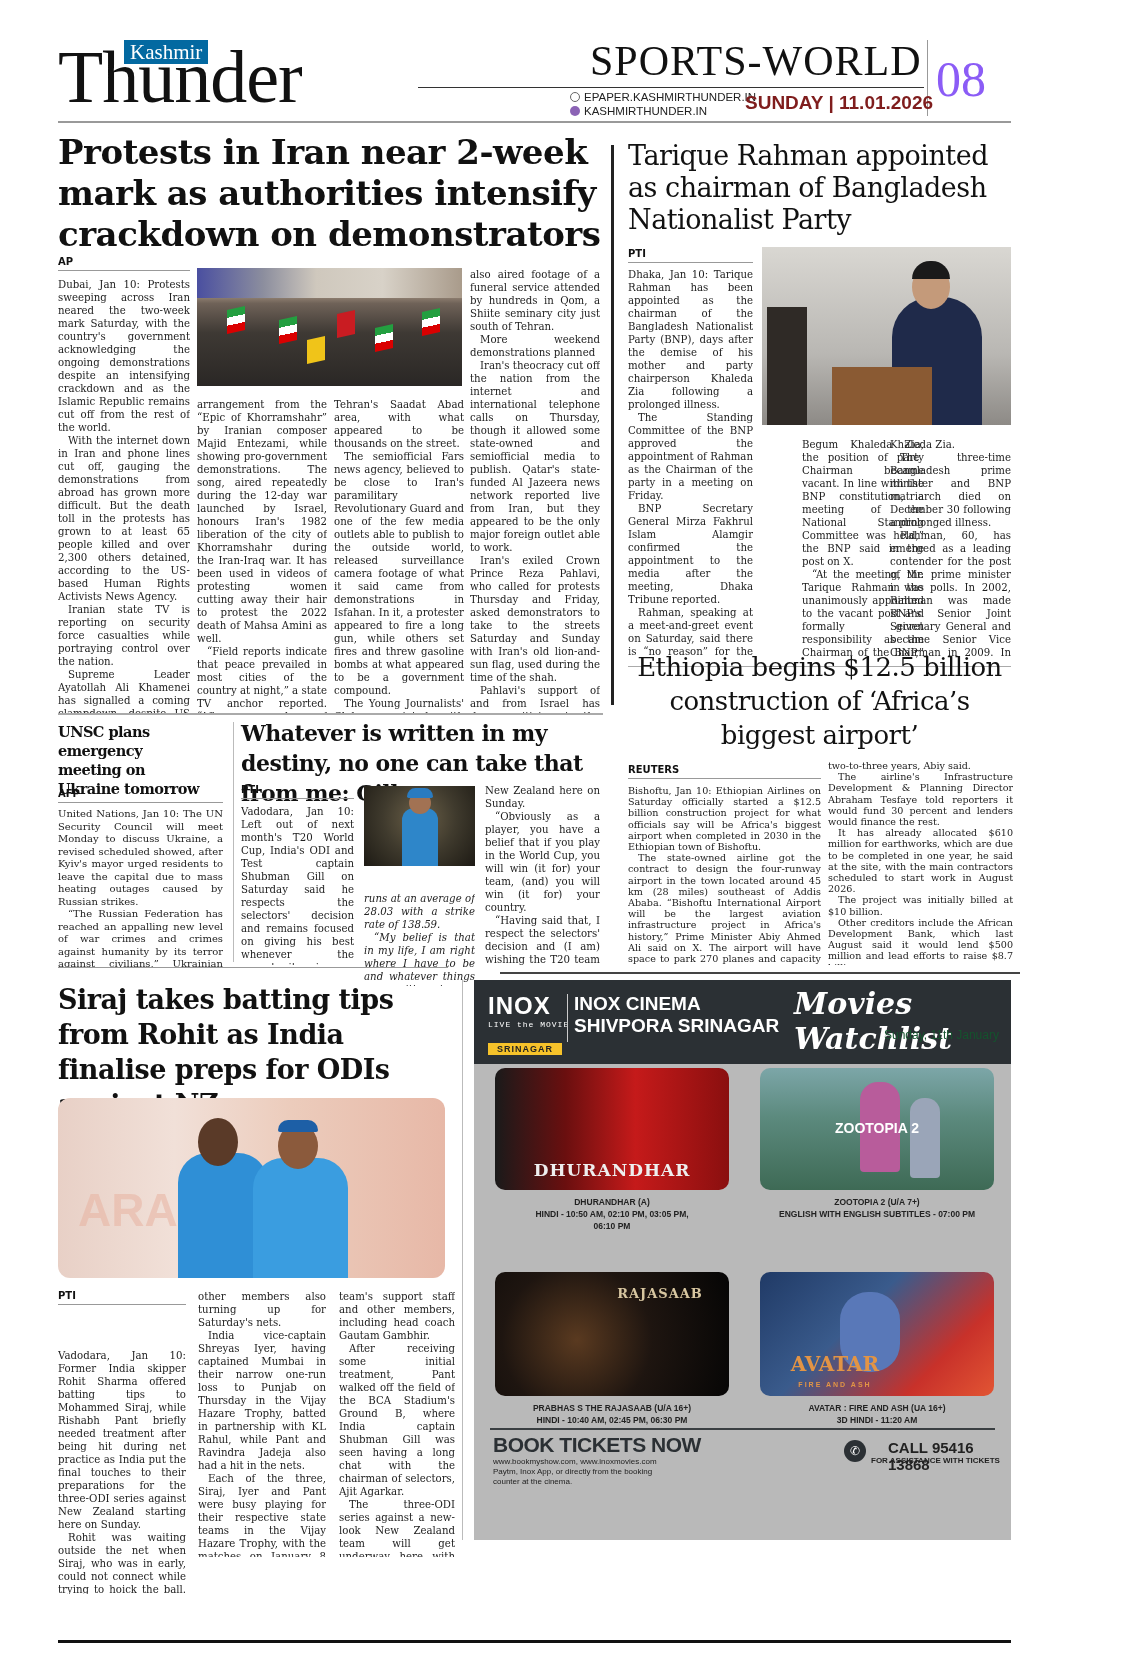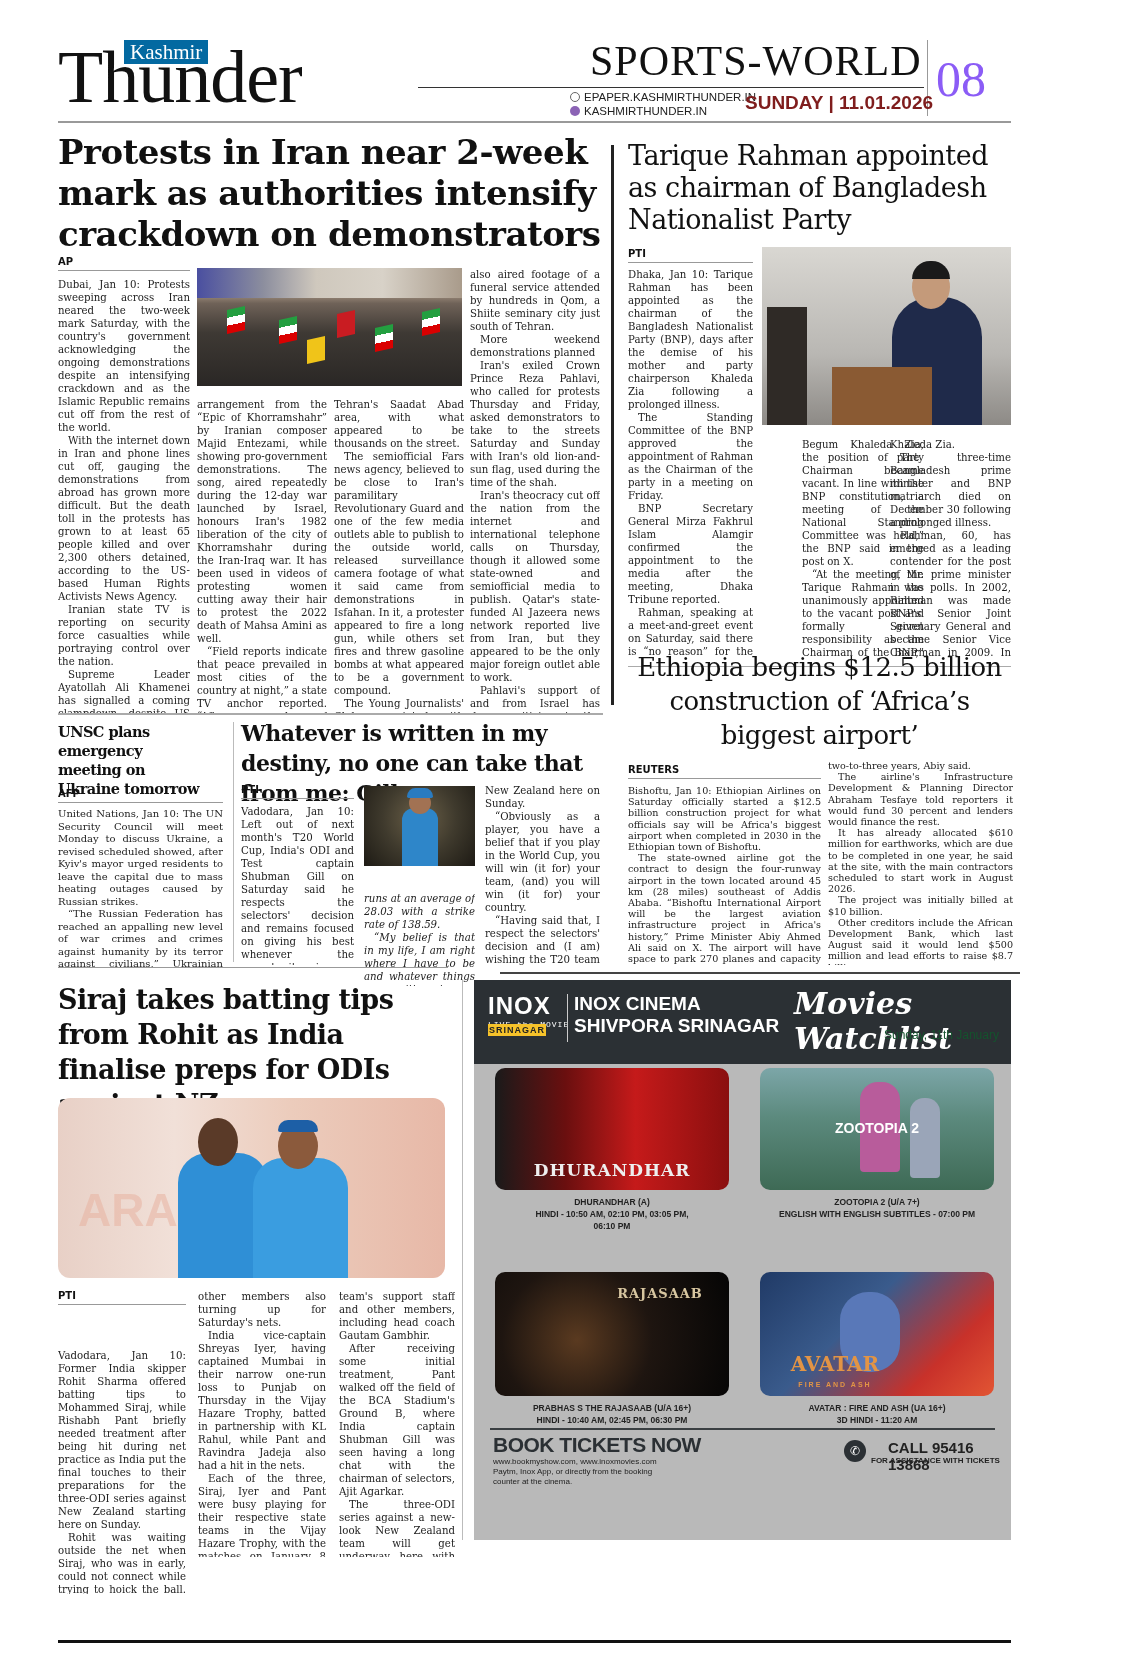--- a/index.html
+++ b/index.html
@@ -102,22 +102,22 @@
     <p>“Field reports indicate that peace prevailed in most cities of the country at night,” a state TV anchor reported. “After a number of armed terrorists attacked public places and set fire to people's private property last night, there was no news of any gathering or chaos in Tehran and most provinces last night.”</p>
 </div>
 <div class="col" style="left:334px;top:398px;width:130px;height:315px;">
   <p>Tehran's Saadat Abad area, with what appeared to be thousands on the street.</p>
     <p>The semiofficial Fars news agency, believed to be close to Iran's paramilitary Revolutionary Guard and one of the few media outlets able to publish to the outside world, released surveillance camera footage of what it said came from demonstrations in Isfahan. In it, a protester appeared to fire a long gun, while others set fires and threw gasoline bombs at what appeared to be a government compound.</p>
     <p>The Young Journalists' Club, associated with state TV, reported that protesters killed three members of the Guard's all-volunteer Basij force in the city of Gachsaran. It also reported a security official was stabbed to death in Hamadan province, a police officer killed in the port city of Bandar Abbas and another in Gilan, as well as one person slain in Mashhad. State television</p>
 </div>
 <div class="col" style="left:470px;top:268px;width:130px;height:445px;">
   <p>also aired footage of a funeral service attended by hundreds in Qom, a Shiite seminary city just south of Tehran.</p>
     <p>More weekend demonstrations planned</p>
+    <p>Iran's theocracy cut off the nation from the internet and international telephone calls on Thursday, though it allowed some state-owned and semiofficial media to publish. Qatar's state-funded Al Jazeera news network reported live from Iran, but they appeared to be the only major foreign outlet able to work.</p>
     <p>Iran's exiled Crown Prince Reza Pahlavi, who called for protests Thursday and Friday, asked demonstrators to take to the streets Saturday and Sunday with Iran's old lion-and-sun flag, used during the time of the shah.</p>
-    <p>Iran's theocracy cut off the nation from the internet and international telephone calls on Thursday, though it allowed some state-owned and semiofficial media to publish. Qatar's state-funded Al Jazeera news network reported live from Iran, but they appeared to be the only major foreign outlet able to work.</p>
     <p>Pahlavi's support of and from Israel has drawn criticism in the past — particularly after the 12-day war. Demonstrators have shouted in support of the shah in some protests, but it isn't clear whether that's support for Pahlavi himself or a desire to return to a time before the 1979 Islamic Revolution.</p>
 </div>
 
 <div class="vrule" style="left:611px;top:145px;height:560px;"></div>
 <div class="rule" style="left:58px;top:713px;width:545px;height:2px;background:#aaa;"></div>
 
 <div class="abs hl" style="left:628px;top:140px;width:390px;font-size:27px;line-height:32px;font-weight:normal;">Tarique Rahman appointed as chairman of Bangladesh Nationalist Party</div>
 <div class="abs agency" style="left:628px;top:248px;width:125px;">PTI</div>
 <div class="col" style="left:628px;top:268px;width:125px;height:390px;">
   <p>Dhaka, Jan 10: Tarique Rahman has been appointed as the chairman of the Bangladesh Nationalist Party (BNP), days after the demise of his mother and party chairperson Khaleda Zia following a prolonged illness.</p>
@@ -217,21 +217,21 @@
     <p>The three-ODI series against a new-look New Zealand team will get underway here with the Baroda Cricket Association Stadium set to host it's first men's international match.</p>
 </div>
 
 <div class="ad" style="left:474px;top:980px;width:537px;height:560px;">
   <div class="ad-top" style="left:0;top:0;width:537px;height:545px;"></div>
 
   <div class="abs inox-logo" style="left:14px;top:12px;font-size:24px;letter-spacing:1px;">
     <span>INOX</span>
   </div>
   <div class="abs" style="left:14px;top:40px;font-family:Liberation Mono, monospace;color:#fff;font-size:8px;letter-spacing:1px;">LIVE the MOVIE</div>
-  <div class="abs ad-tag" style="left:14px;top:44px;width:58px;height:12px;line-height:12px;">SRINAGAR</div>
+  <div class="abs ad-tag" style="left:14px;top:63px;width:74px;height:12px;line-height:12px;">SRINAGAR</div>
   <div class="abs" style="left:93px;top:14px;width:1px;height:48px;background:#ccc;"></div>
   <div class="abs cinema-name" style="left:100px;top:13px;">
     <div>INOX CINEMA</div>
     <div>SHIVPORA SRINAGAR</div>
   </div>
   <div class="abs watchlist" style="left:320px;top:6px;">Movies Watchlist</div>
   <div class="abs" style="left:410px;top:48px;font-family:'Liberation Sans',sans-serif;color:#14532d;font-size:12px;">Sunday, 11th January</div>
 
   <div class="poster" style="left:21px;top:88px;width:234px;height:122px;background:linear-gradient(90deg,#1a1a1a 0%,#6a0f0f 30%,#c51a1a 60%,#8a0f0f 100%);">
     <div class="poster-title" style="bottom:10px;color:#eee;font-size:17px;letter-spacing:1px;font-family:'DejaVu Serif',serif;">DHURANDHAR</div>

